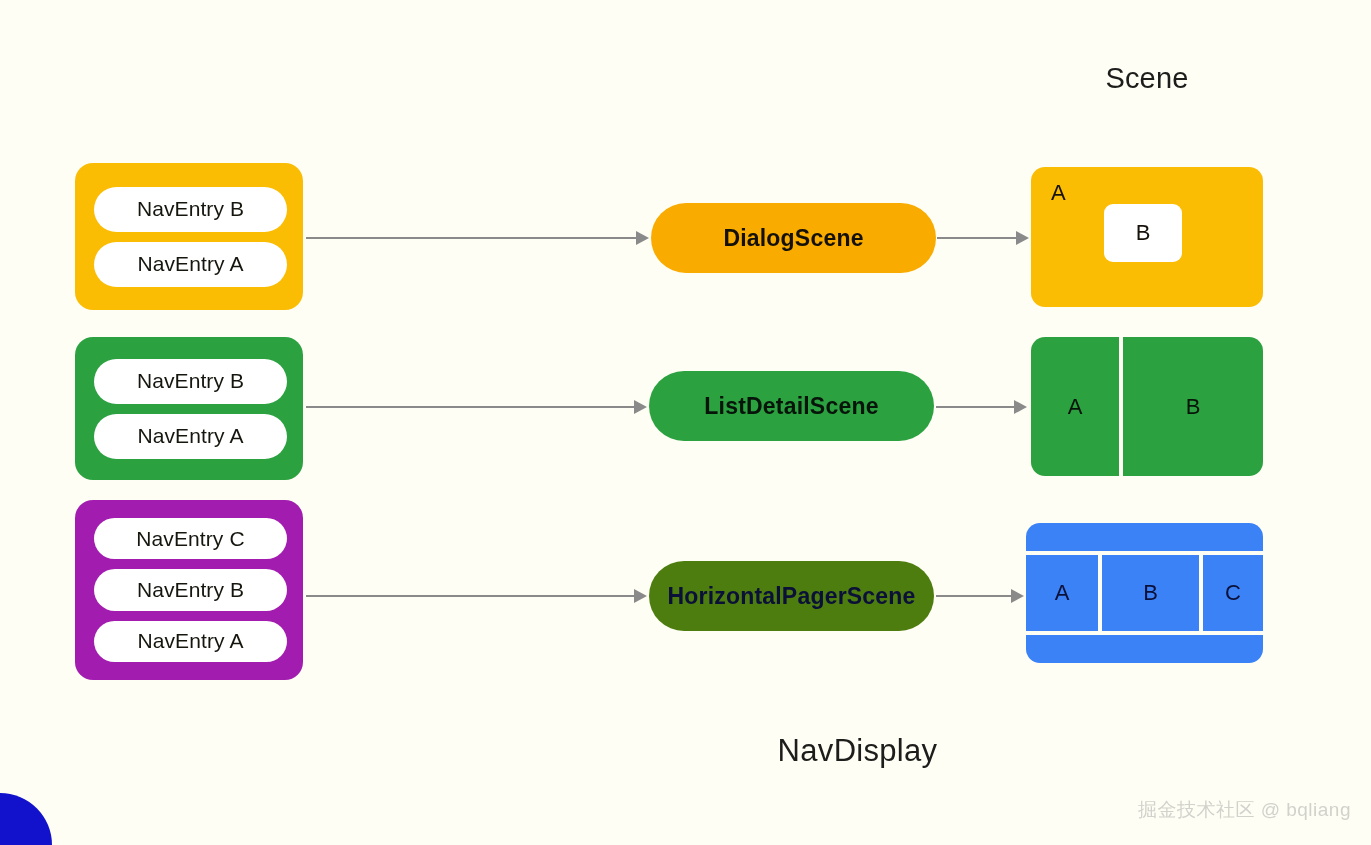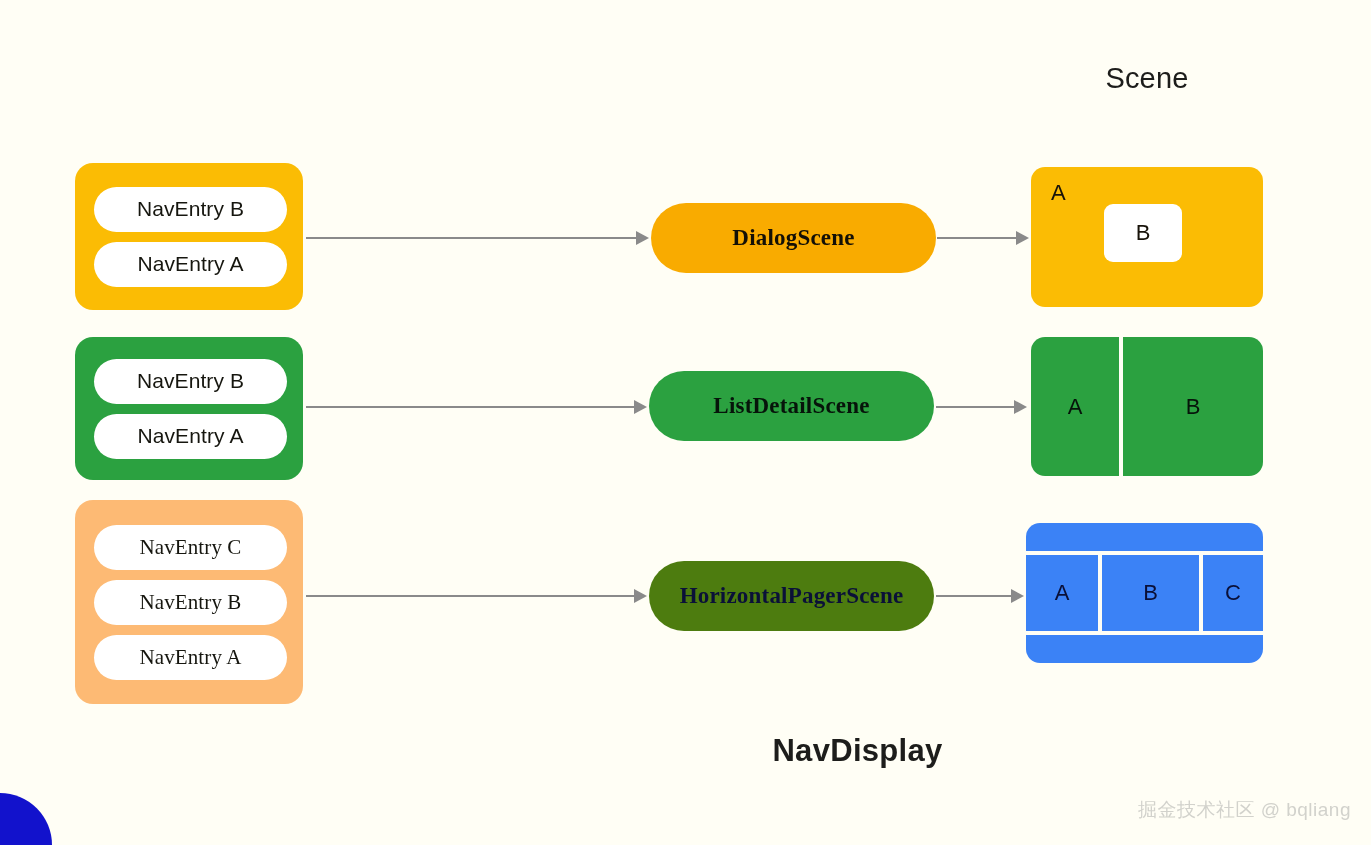--- a/index.html
+++ b/index.html
@@ -59,37 +59,35 @@
   }
   #nav-stack-dialog {
     left: 75px; top: 163px; width: 228px; height: 147px;
     background: #fbbc04;
   }
   #nav-stack-listdetail {
     left: 75px; top: 337px; width: 228px; height: 143px;
     background: #2ba140;
   }
   #nav-stack-pager {
-    left: 75px; top: 500px; width: 228px; height: 204px;
-    background: #fdba74;
-    font-family: Liberation Serif, serif;
+    left: 75px; top: 500px; width: 228px; height: 180px;
+    background: #a21caf;
   }
 
   
   .scene-pill {
     position: absolute;
     border-radius: 40px;
     display: flex;
     align-items: center;
     justify-content: center;
     font-size: 23px;
     font-weight: bold;
     letter-spacing: 0.2px;
     white-space: nowrap;
-    font-family: Liberation Serif, serif;
   }
   #scene-dialog {
     left: 651px; top: 203px; width: 285px; height: 70px;
     background: #f9ab00; color: #141006;
   }
   #scene-listdetail {
     left: 649px; top: 371px; width: 285px; height: 70px;
     background: #2ba140; color: #06140a;
   }
   #scene-pager {
@@ -224,21 +222,21 @@
   #caption-navdisplay {
     position: absolute;
     left: 0; right: 0;
     top: 733px;
     text-align: center;
     font-size: 31px;
     color: #1d1d1b;
     letter-spacing: 0.3px;
   }
   
-  #caption-navdisplay { padding-right: 0; padding-left: 344px; font-weight: bold; }
+  #caption-navdisplay { padding-right: 0; padding-left: 344px; }
 
   
   #watermark {
     position: absolute;
     right: 20px;
     bottom: 22px;
     font-size: 19px;
     color: #d2d2cc;
     letter-spacing: 0.5px;
     white-space: nowrap;

